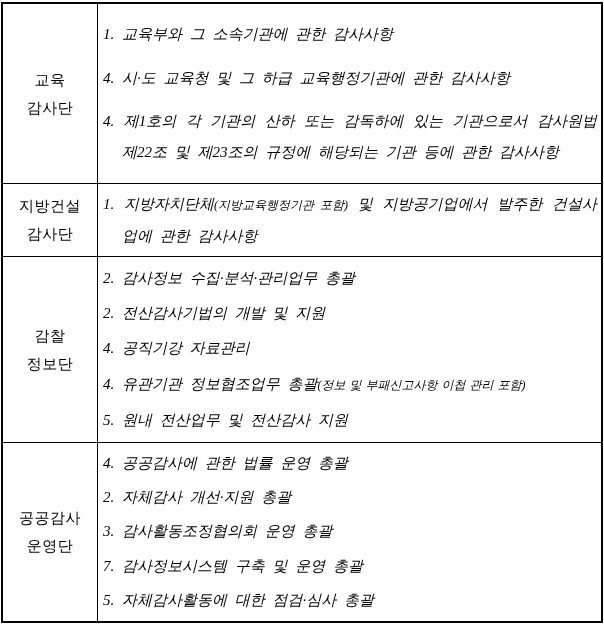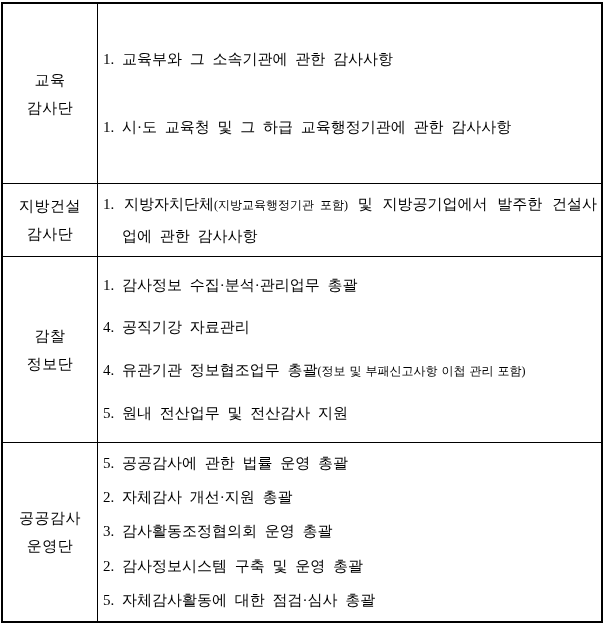--- a/index.html
+++ b/index.html
@@ -65,69 +65,71 @@
     padding: 2px 4px 2px 5px;
     font-size: 15px;
   }
   .duty-item {
     text-align: justify;
     line-height: 31px;
     padding-left: 19px;
     text-indent: -19px;
     word-spacing: 4px;
   }
-  .duty-seg { font-size: 15px; }
+  .duty-seg { font-size: 15px; font-style: italic; }
   .duty-seg.small { font-size: 12px; word-spacing: 1px; margin-top: 12px; }
 </style>
 </head>
 <body>
 
 <div class="page">
   <div class="audit-table" id="audit-table">
   <div class="trow">
     <div class="org-cell">
           <div class="org-line">교육</div>
           <div class="org-line">감사단</div>
         </div>
     <div class="duty-cell">
           <div class="duty-item"><span class="duty-seg">1. 교육부와 그 소속기관에 관한 감사사항</span></div>
-          <div class="duty-item"><span class="duty-seg">1. 시·도 교육청 및 그 하급 교육행정기관에 관한 감사사항</span></div>
+          <div class="duty-item"><span class="duty-seg">4. 시·도 교육청 및 그 하급 교육행정기관에 관한 감사사항</span></div>
+          <div class="duty-item"><span class="duty-seg">4. 제1호의 각 기관의 산하 또는 감독하에 있는 기관으로서 감사원법 제22조 및 제23조의 규정에 해당되는 기관 등에 관한 감사사항</span></div>
         </div>
   </div>
 
   <div class="trow">
     <div class="org-cell">
           <div class="org-line">지방건설</div>
           <div class="org-line">감사단</div>
         </div>
     <div class="duty-cell">
           <div class="duty-item"><span class="duty-seg">1. 지방자치단체</span><span class="duty-seg small">(지방교육행정기관 포함)</span><span class="duty-seg"> 및 지방공기업에서 발주한 건설사업에 관한 감사사항</span></div>
         </div>
   </div>
 
   <div class="trow">
     <div class="org-cell">
           <div class="org-line">감찰</div>
           <div class="org-line">정보단</div>
         </div>
     <div class="duty-cell">
-          <div class="duty-item"><span class="duty-seg">1. 감사정보 수집·분석·관리업무 총괄</span></div>
+          <div class="duty-item"><span class="duty-seg">2. 감사정보 수집·분석·관리업무 총괄</span></div>
+          <div class="duty-item"><span class="duty-seg">2. 전산감사기법의 개발 및 지원</span></div>
           <div class="duty-item"><span class="duty-seg">4. 공직기강 자료관리</span></div>
           <div class="duty-item"><span class="duty-seg">4. 유관기관 정보협조업무 총괄</span><span class="duty-seg small">(정보 및 부패신고사항 이첩 관리 포함)</span></div>
           <div class="duty-item"><span class="duty-seg">5. 원내 전산업무 및 전산감사 지원</span></div>
         </div>
   </div>
 
   <div class="trow">
     <div class="org-cell">
           <div class="org-line">공공감사</div>
           <div class="org-line">운영단</div>
         </div>
     <div class="duty-cell">
-          <div class="duty-item"><span class="duty-seg">5. 공공감사에 관한 법률 운영 총괄</span></div>
+          <div class="duty-item"><span class="duty-seg">4. 공공감사에 관한 법률 운영 총괄</span></div>
           <div class="duty-item"><span class="duty-seg">2. 자체감사 개선·지원 총괄</span></div>
           <div class="duty-item"><span class="duty-seg">3. 감사활동조정협의회 운영 총괄</span></div>
-          <div class="duty-item"><span class="duty-seg">2. 감사정보시스템 구축 및 운영 총괄</span></div>
+          <div class="duty-item"><span class="duty-seg">7. 감사정보시스템 구축 및 운영 총괄</span></div>
           <div class="duty-item"><span class="duty-seg">5. 자체감사활동에 대한 점검·심사 총괄</span></div>
         </div>
   </div>
 </div>
 </div>
 
 </body></html>

